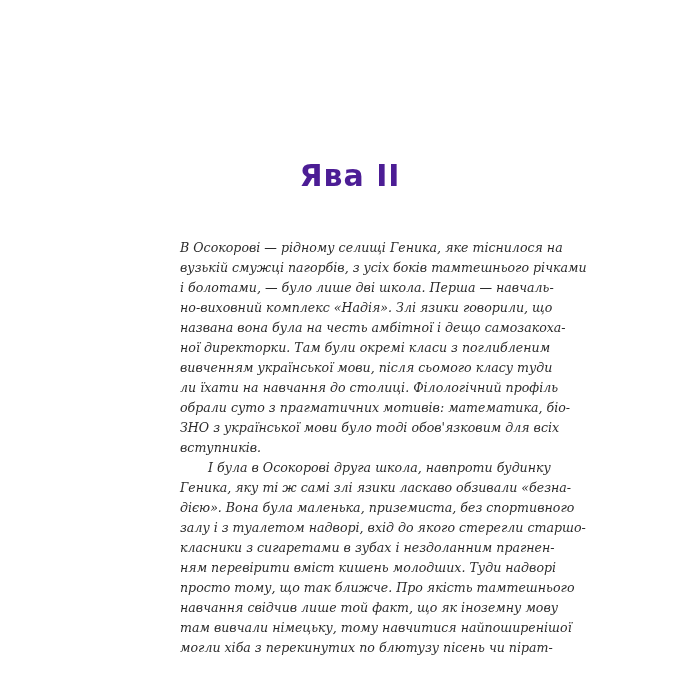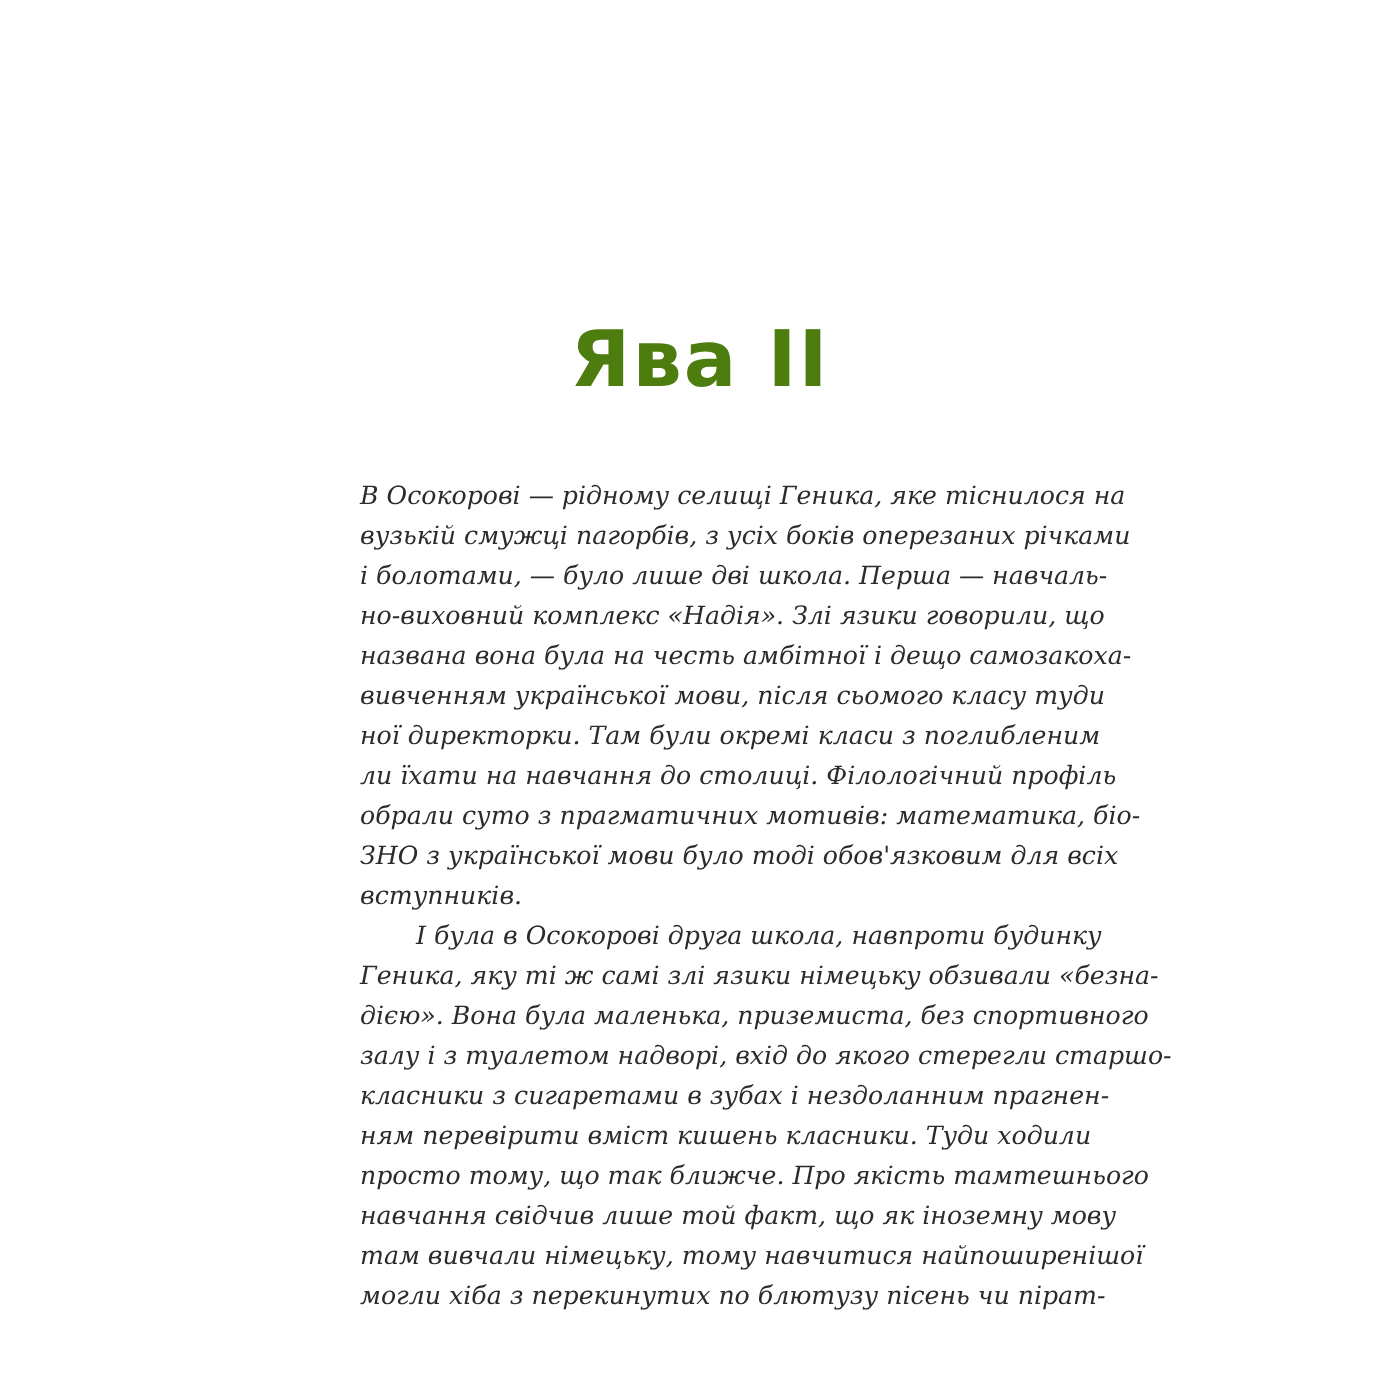--- a/index.html
+++ b/index.html
@@ -2,59 +2,59 @@
 <html><head>
   <meta charset="utf-8">
   <style>
     html, body { margin: 0; padding: 0; background: #ffffff; }
     body { width: 700px; height: 700px; position: relative; overflow: hidden; }
     .page { position: absolute; left: 0; top: 0; width: 700px; height: 700px; background: #ffffff; }
     .chapter-title {
       position: absolute; left: 0; width: 700px; top: 158px;
       text-align: center;
       font-family: "DejaVu Sans", sans-serif;
-      font-size: 39px; font-weight: bold; color: #4d7c0f;
+      font-size: 30px; font-weight: bold; color: #4c1d95;
       letter-spacing: 1px;
     }
     .body-text {
       position: absolute; left: 180px; top: 238px; width: 344px;
       font-family: "DejaVu Serif", serif;
       font-size: 12.6px; line-height: 20px; color: #2b2b2b;
     }
     .line { white-space: nowrap; text-align: justify; text-align-last: justify; height: 20px; font-style: italic; }
     .line.last { text-align-last: left; }
     .line.indent { padding-left: 28px; }
   </style>
 </head>
 <body>
 
 <div class="page">
   <div class="chapter-title">Ява ІІ</div>
 
   <div class="body-text">
     <div>
       <div class="line">В Осокорові — рідному селищі Геника, яке тіснилося на</div>
-      <div class="line">вузькій смужці пагорбів, з усіх боків оперезаних річками</div>
+      <div class="line">вузькій смужці пагорбів, з усіх боків тамтешнього річками</div>
       <div class="line">і болотами, — було лише дві школа. Перша — навчаль-</div>
       <div class="line">но-виховний комплекс «Надія». Злі язики говорили, що</div>
       <div class="line">названа вона була на честь амбітної і дещо самозакоха-</div>
+      <div class="line">ної директорки. Там були окремі класи з поглибленим</div>
       <div class="line">вивченням української мови, після сьомого класу туди</div>
-      <div class="line">ної директорки. Там були окремі класи з поглибленим</div>
       <div class="line">ли їхати на навчання до столиці. Філологічний профіль</div>
       <div class="line">обрали суто з прагматичних мотивів: математика, біо-</div>
       <div class="line">ЗНО з української мови було тоді обов'язковим для всіх</div>
       <div class="line last">вступників.</div>
     </div>
     <div>
       <div class="line indent">І була в Осокорові друга школа, навпроти будинку</div>
-      <div class="line">Геника, яку ті ж самі злі язики німецьку обзивали «безна-</div>
+      <div class="line">Геника, яку ті ж самі злі язики ласкаво обзивали «безна-</div>
       <div class="line">дією». Вона була маленька, приземиста, без спортивного</div>
       <div class="line">залу і з туалетом надворі, вхід до якого стерегли старшо-</div>
       <div class="line">класники з сигаретами в зубах і нездоланним прагнен-</div>
-      <div class="line">ням перевірити вміст кишень класники. Туди ходили</div>
+      <div class="line">ням перевірити вміст кишень молодших. Туди надворі</div>
       <div class="line">просто тому, що так ближче. Про якість тамтешнього</div>
       <div class="line">навчання свідчив лише той факт, що як іноземну мову</div>
       <div class="line">там вивчали німецьку, тому навчитися найпоширенішої</div>
       <div class="line">могли хіба з перекинутих по блютузу пісень чи пірат-</div>
 
     </div>
   </div>
 </div>
 
 </body></html>

